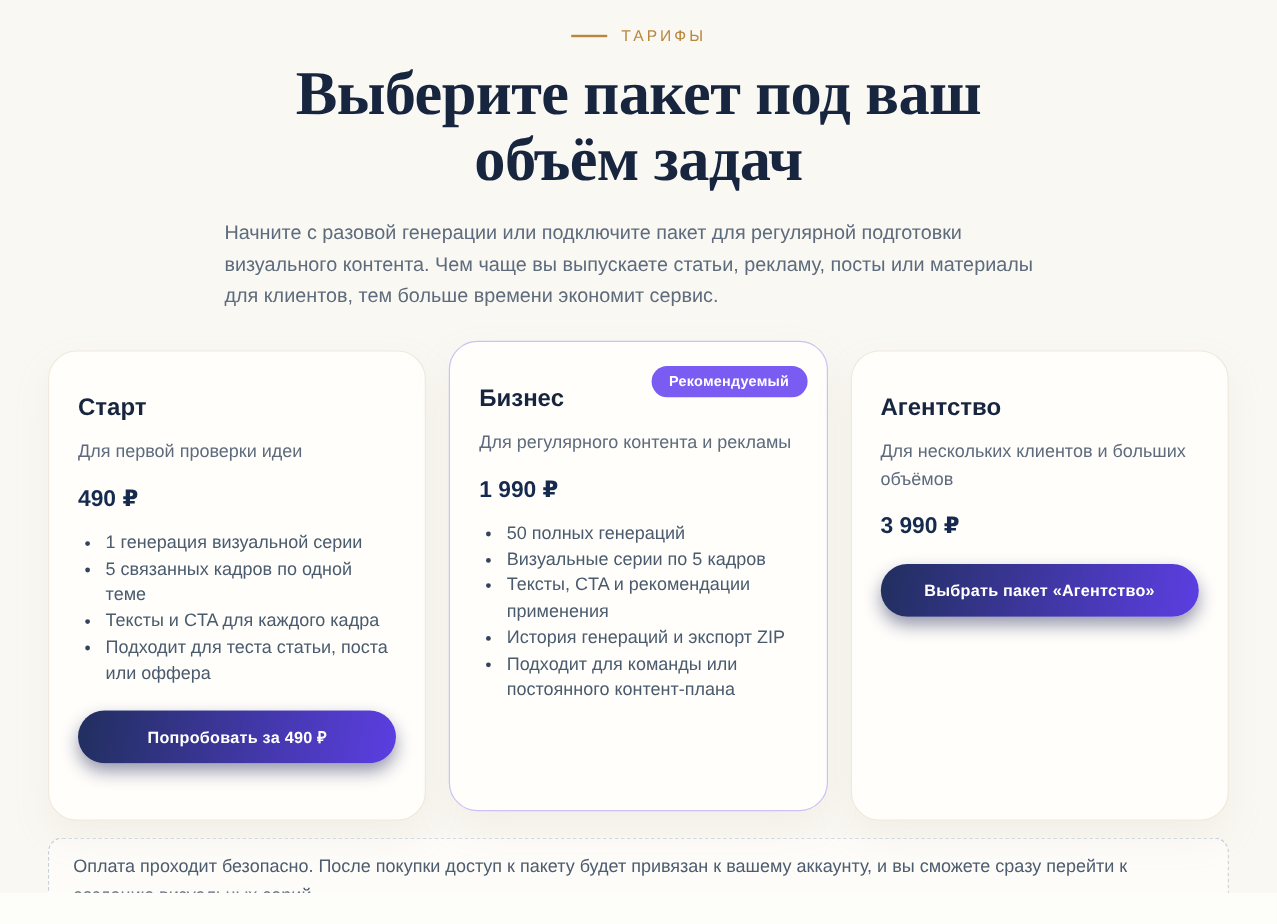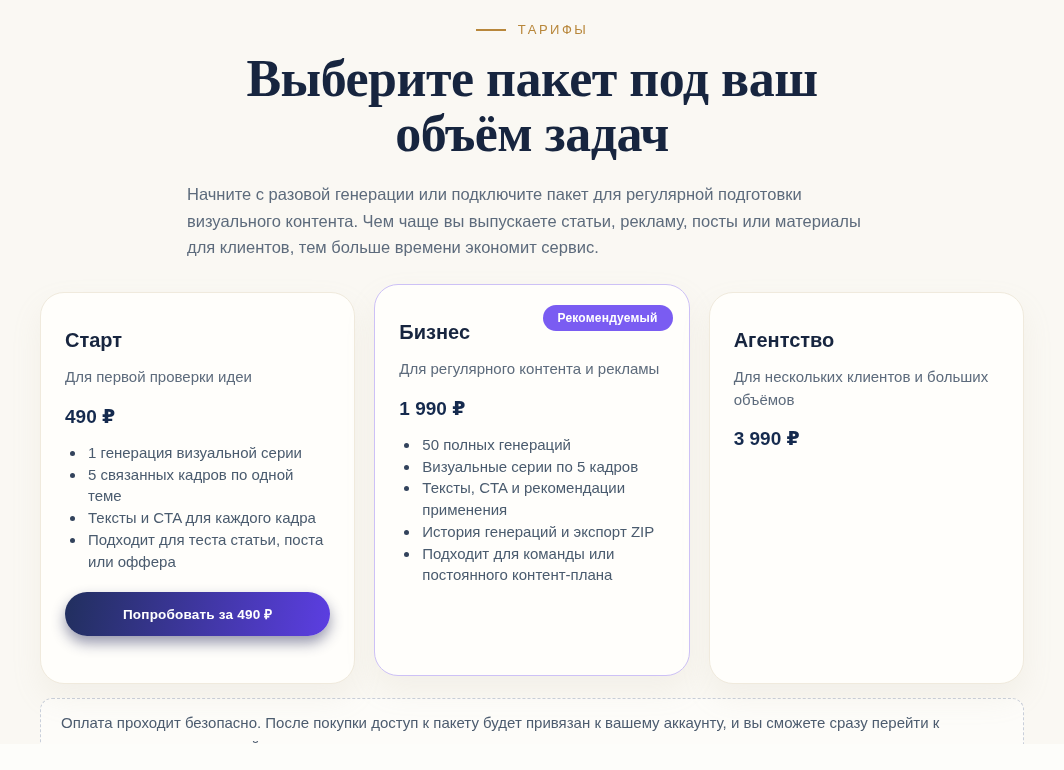--- a/index.html
+++ b/index.html
@@ -210,20 +210,21 @@
         <li>Тексты, CTA и рекомендации применения</li>
         <li>История генераций и экспорт ZIP</li>
         <li>Подходит для команды или постоянного контент-плана</li>
       </ul>
     </div>
 
     <div class="plan-card">
       <div class="plan-name">Агентство</div>
       <div class="plan-desc">Для нескольких клиентов и больших объёмов</div>
       <div class="plan-price">3 990 ₽</div>
+      <button class="cta">Выбрать пакет «Агентство»</button>
     </div>
 
   </div>
 
   <div class="note">Оплата проходит безопасно. После покупки доступ к пакету будет привязан к вашему аккаунту, и вы сможете сразу перейти к созданию визуальных серий.</div>
 
 </div>
 
 <div class="bottom-strip"></div>
 

